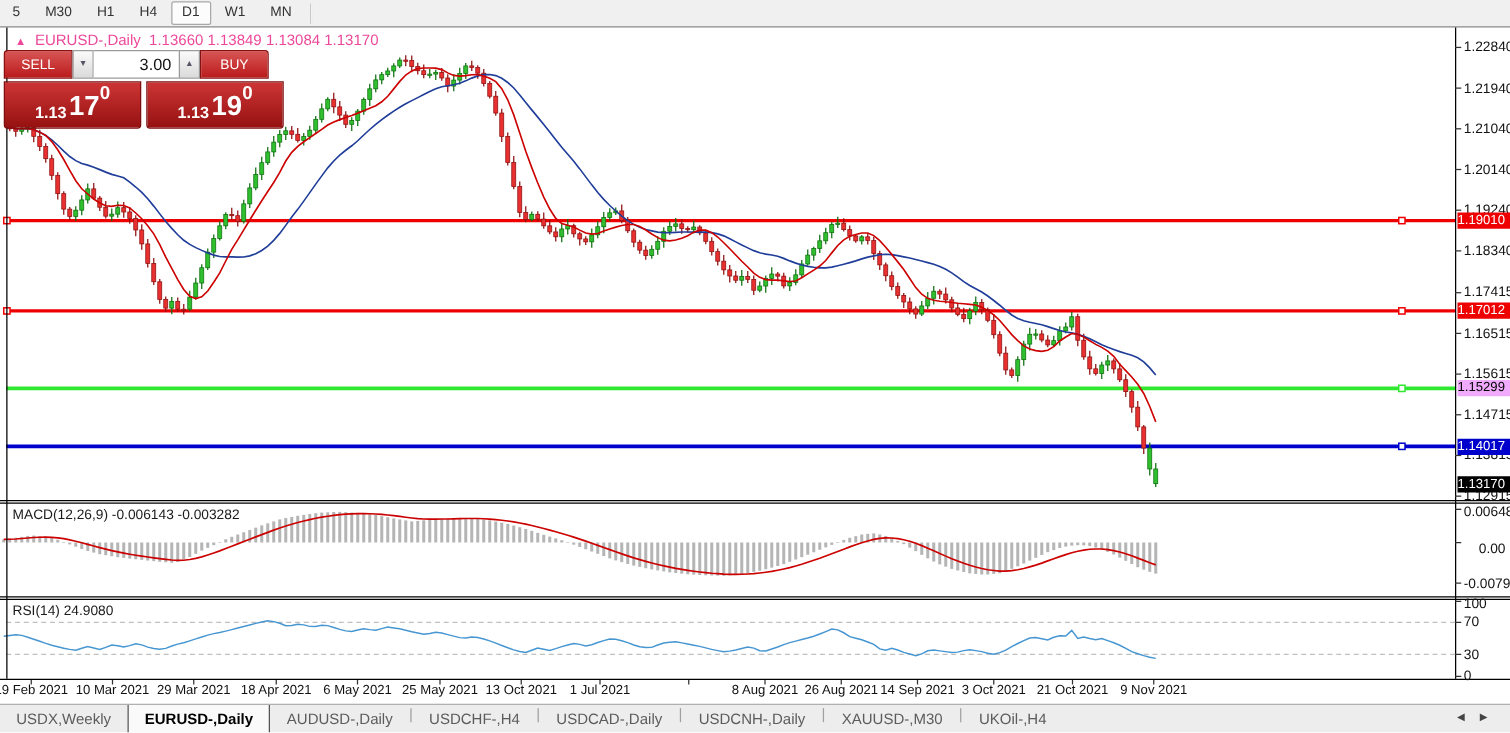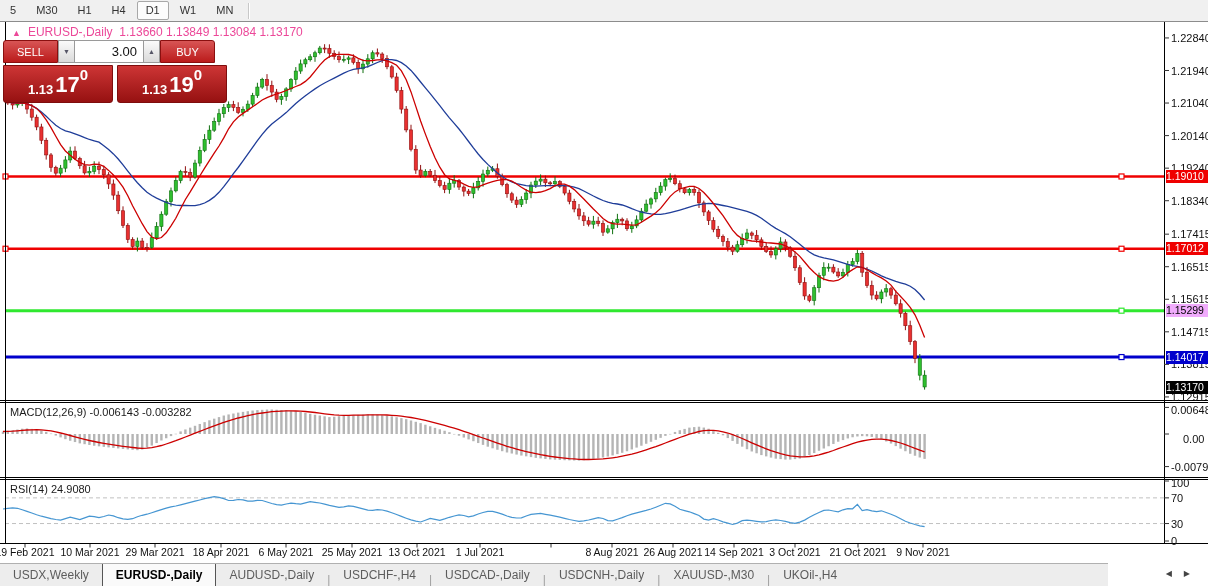--- a/index.html
+++ b/index.html
@@ -25,21 +25,21 @@
   .price-box .base{font-size:13px;font-weight:bold;margin-right:2px;line-height:20px;}
   .price-box .pips{font-size:22px;font-weight:bold;line-height:30px;}
   .price-box .sup{font-size:15px;font-weight:bold;line-height:14px;align-self:flex-start;margin-top:2px;}
   
   .panel-label{position:absolute;font-size:11px;color:#1a1a1a;z-index:20;white-space:nowrap;}
   
   .tick-label{position:absolute;left:1171px;font-size:11px;color:#111;white-space:nowrap;z-index:5;}
   .hline-label{position:absolute;left:1166px;width:42px;height:13px;font-size:10.5px;text-align:left;line-height:13px;z-index:6;}
   .date-label{position:absolute;top:546px;font-size:10.5px;color:#111;transform:translateX(-50%);white-space:nowrap;}
   
-  #tabbar{position:absolute;left:0;top:563px;width:1108px;height:23px;background:#ededed;border-top:1px solid #b0b0b0;display:flex;align-items:flex-end;font-size:12px;color:#5c5c5c;}
+  #tabbar{position:absolute;left:0;top:563px;width:1208px;height:23px;background:#ededed;border-top:1px solid #b0b0b0;display:flex;align-items:flex-start;font-size:12px;color:#5c5c5c;}
   .tab{padding:0 13px;height:23px;line-height:23px;white-space:nowrap;}
   .tab.active{background:#fafafa;border-left:1px solid #555;border-right:1px solid #555;color:#000;font-weight:bold;}
   .tab-sep{color:#a0a0a0;}
   #tab-scroll{position:absolute;right:6px;top:569px;font-size:8px;color:#444;letter-spacing:12px;z-index:10;}
   svg{position:absolute;left:0;top:0;}
 </style>
 </head>
 <body>
 
 <div id="app">

